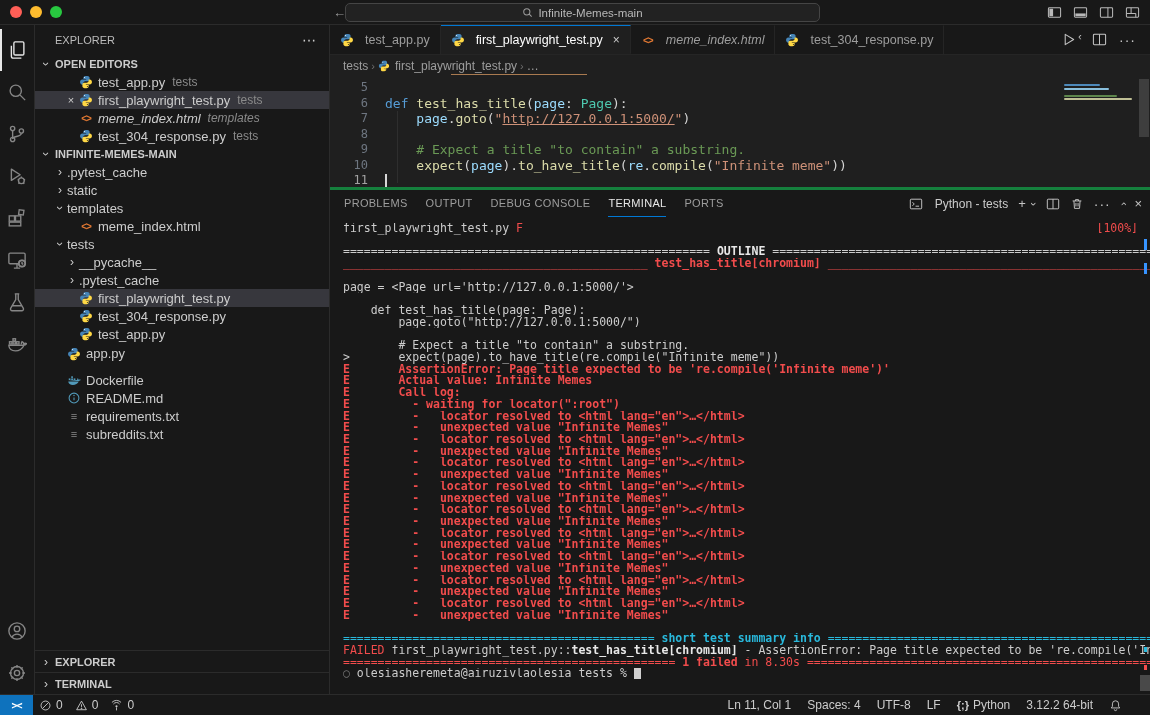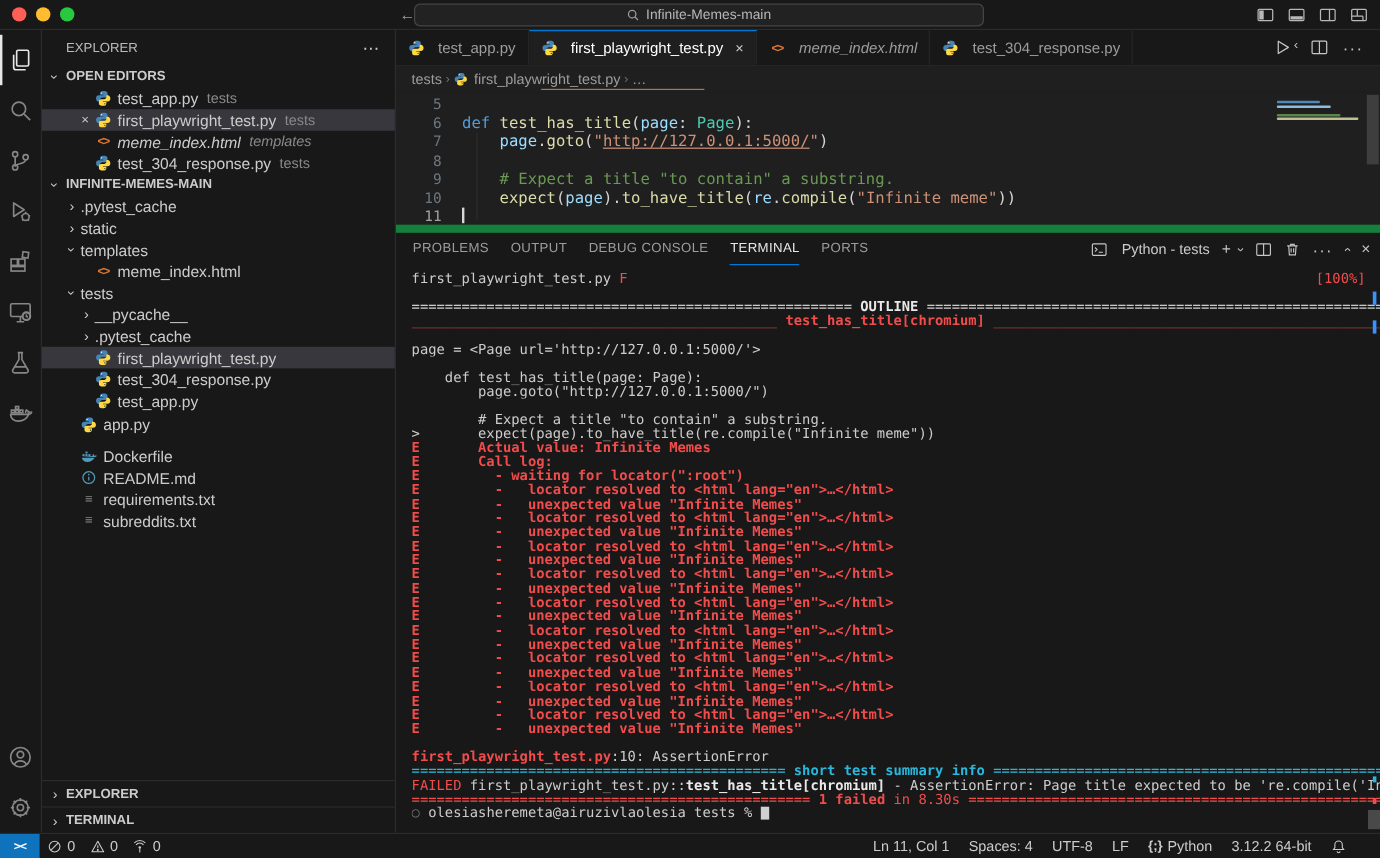--- a/index.html
+++ b/index.html
@@ -87,21 +87,21 @@
   .tk-kw{color:#569cd6} .tk-fn{color:#dcdcaa} .tk-vr{color:#9cdcfe} .tk-cl{color:#4ec9b0}
   .tk-st{color:#ce9178} .tk-lk{color:#ce9178; text-decoration:underline} .tk-cm{color:#6a9955}
   .tk-pn{color:#d4d4d4}
   .ecaret { display:inline-block; width:1.5px; height:13px; background:#d7d7d7; vertical-align:-2px; }
   .indent-guide { position:absolute; left:67px; top:34px; height:72px; width:1px; background:#2e2e2e; }
   .minimap { position:absolute; right:16px; top:4px; width:70px; }
   .mm-row { height:2px; margin-bottom:1.4px; border-radius:1px; }
   .ed-scroll { position:absolute; right:1px; top:2px; width:10px; height:58px; background:rgba(121,121,121,.35); }
 
   
-  .panel { flex:1; min-height:0; background:#181818; border-top:7px solid #15803d;
+  .panel { flex:1; min-height:0; background:#181818; border-top:3px solid #15803d;
     display:flex; flex-direction:column; }
   .panel-header { height:27px; flex:0 0 27px; display:flex; align-items:center; padding:0 8px 0 14px; }
   .panel-tabs { display:flex; gap:18px; font-size:11px; color:#9d9d9d; letter-spacing:.3px; }
   .ptab { height:27px; display:flex; align-items:center; border-bottom:1px solid transparent; }
   .ptab.active { color:#e7e7e7; border-bottom-color:#0078d4; }
   .panel-actions { flex:1; display:flex; align-items:center; justify-content:flex-end; gap:10px;
     color:#c5c5c5; font-size:12px; }
   .panel-actions svg { width:14px; height:14px; }
   .pa-label { font-size:12px; color:#cccccc; margin-left:2px; }
   .pa-glyph { font-size:13px; }
@@ -600,20 +600,21 @@
             <div class="tline"><span class="sg-w">===================================================== </span><span class="sg-wb">OUTLINE</span><span class="sg-w"> ============================================================</span></div>
             <div class="tline"><span class="sg-r">____________________________________________ </span><span class="sg-rb">test_has_title[chromium]</span><span class="sg-r"> ____________________________________________________________</span></div>
             <div class="tline"></div>
             <div class="tline"><span class="sg-w">page = &lt;Page url='http://127.0.0.1:5000/'&gt;</span></div>
             <div class="tline"></div>
             <div class="tline"><span class="sg-w">    def test_has_title(page: Page):</span></div>
             <div class="tline"><span class="sg-w">        page.goto("http://127.0.0.1:5000/")</span></div>
             <div class="tline"></div>
             <div class="tline"><span class="sg-w">        # Expect a title "to contain" a substring.</span></div>
             <div class="tline"><span class="sg-w">&gt;       expect(page).to_have_title(re.compile("Infinite meme"))</span></div>
+            <div class="tline"><span class="sg-rb">E       AssertionError: Page title expected to be 're.compile('Infinite meme')'</span></div>
             <div class="tline"><span class="sg-rb">E       Actual value: Infinite Memes</span></div>
             <div class="tline"><span class="sg-rb">E       Call log:</span></div>
             <div class="tline"><span class="sg-rb">E         - waiting for locator(":root")</span></div>
             <div class="tline"><span class="sg-rb">E         -   locator resolved to &lt;html lang="en"&gt;…&lt;/html&gt;</span></div>
             <div class="tline"><span class="sg-rb">E         -   unexpected value "Infinite Memes"</span></div>
             <div class="tline"><span class="sg-rb">E         -   locator resolved to &lt;html lang="en"&gt;…&lt;/html&gt;</span></div>
             <div class="tline"><span class="sg-rb">E         -   unexpected value "Infinite Memes"</span></div>
             <div class="tline"><span class="sg-rb">E         -   locator resolved to &lt;html lang="en"&gt;…&lt;/html&gt;</span></div>
             <div class="tline"><span class="sg-rb">E         -   unexpected value "Infinite Memes"</span></div>
             <div class="tline"><span class="sg-rb">E         -   locator resolved to &lt;html lang="en"&gt;…&lt;/html&gt;</span></div>
@@ -622,21 +623,20 @@
             <div class="tline"><span class="sg-rb">E         -   unexpected value "Infinite Memes"</span></div>
             <div class="tline"><span class="sg-rb">E         -   locator resolved to &lt;html lang="en"&gt;…&lt;/html&gt;</span></div>
             <div class="tline"><span class="sg-rb">E         -   unexpected value "Infinite Memes"</span></div>
             <div class="tline"><span class="sg-rb">E         -   locator resolved to &lt;html lang="en"&gt;…&lt;/html&gt;</span></div>
             <div class="tline"><span class="sg-rb">E         -   unexpected value "Infinite Memes"</span></div>
             <div class="tline"><span class="sg-rb">E         -   locator resolved to &lt;html lang="en"&gt;…&lt;/html&gt;</span></div>
             <div class="tline"><span class="sg-rb">E         -   unexpected value "Infinite Memes"</span></div>
             <div class="tline"><span class="sg-rb">E         -   locator resolved to &lt;html lang="en"&gt;…&lt;/html&gt;</span></div>
             <div class="tline"><span class="sg-rb">E         -   unexpected value "Infinite Memes"</span></div>
             <div class="tline"></div>
-            <div class="tline"><span class="sg-rb">first_playwright_test.py</span><span class="sg-w">:10: AssertionError</span></div>
             <div class="tline"><span class="sg-cy">============================================= </span><span class="sg-cyb">short test summary info</span><span class="sg-cy"> ============================================================</span></div>
             <div class="tline"><span class="sg-r">FAILED</span><span class="sg-w"> first_playwright_test.py::</span><span class="sg-wb">test_has_title[chromium]</span><span class="sg-w"> - AssertionError: Page title expected to be 're.compile('Infinite meme')'</span></div>
             <div class="tline"><span class="sg-r">================================================ </span><span class="sg-rb">1 failed</span><span class="sg-r"> in 8.30s </span><span class="sg-r">============================================================</span></div>
             <div class="tline"><span class="sg-dim">○ </span><span class="sg-w">olesiasheremeta@airuzivlaolesia tests % </span><span class="sg-cur"></span></div>
           </div>
       </div>
     </div>
   </div>
 
   <div class="statusbar">

